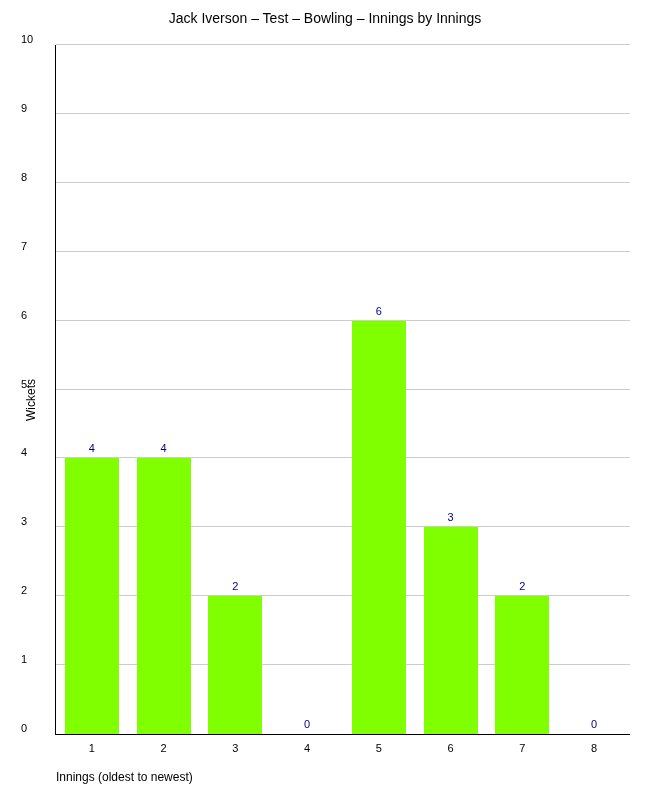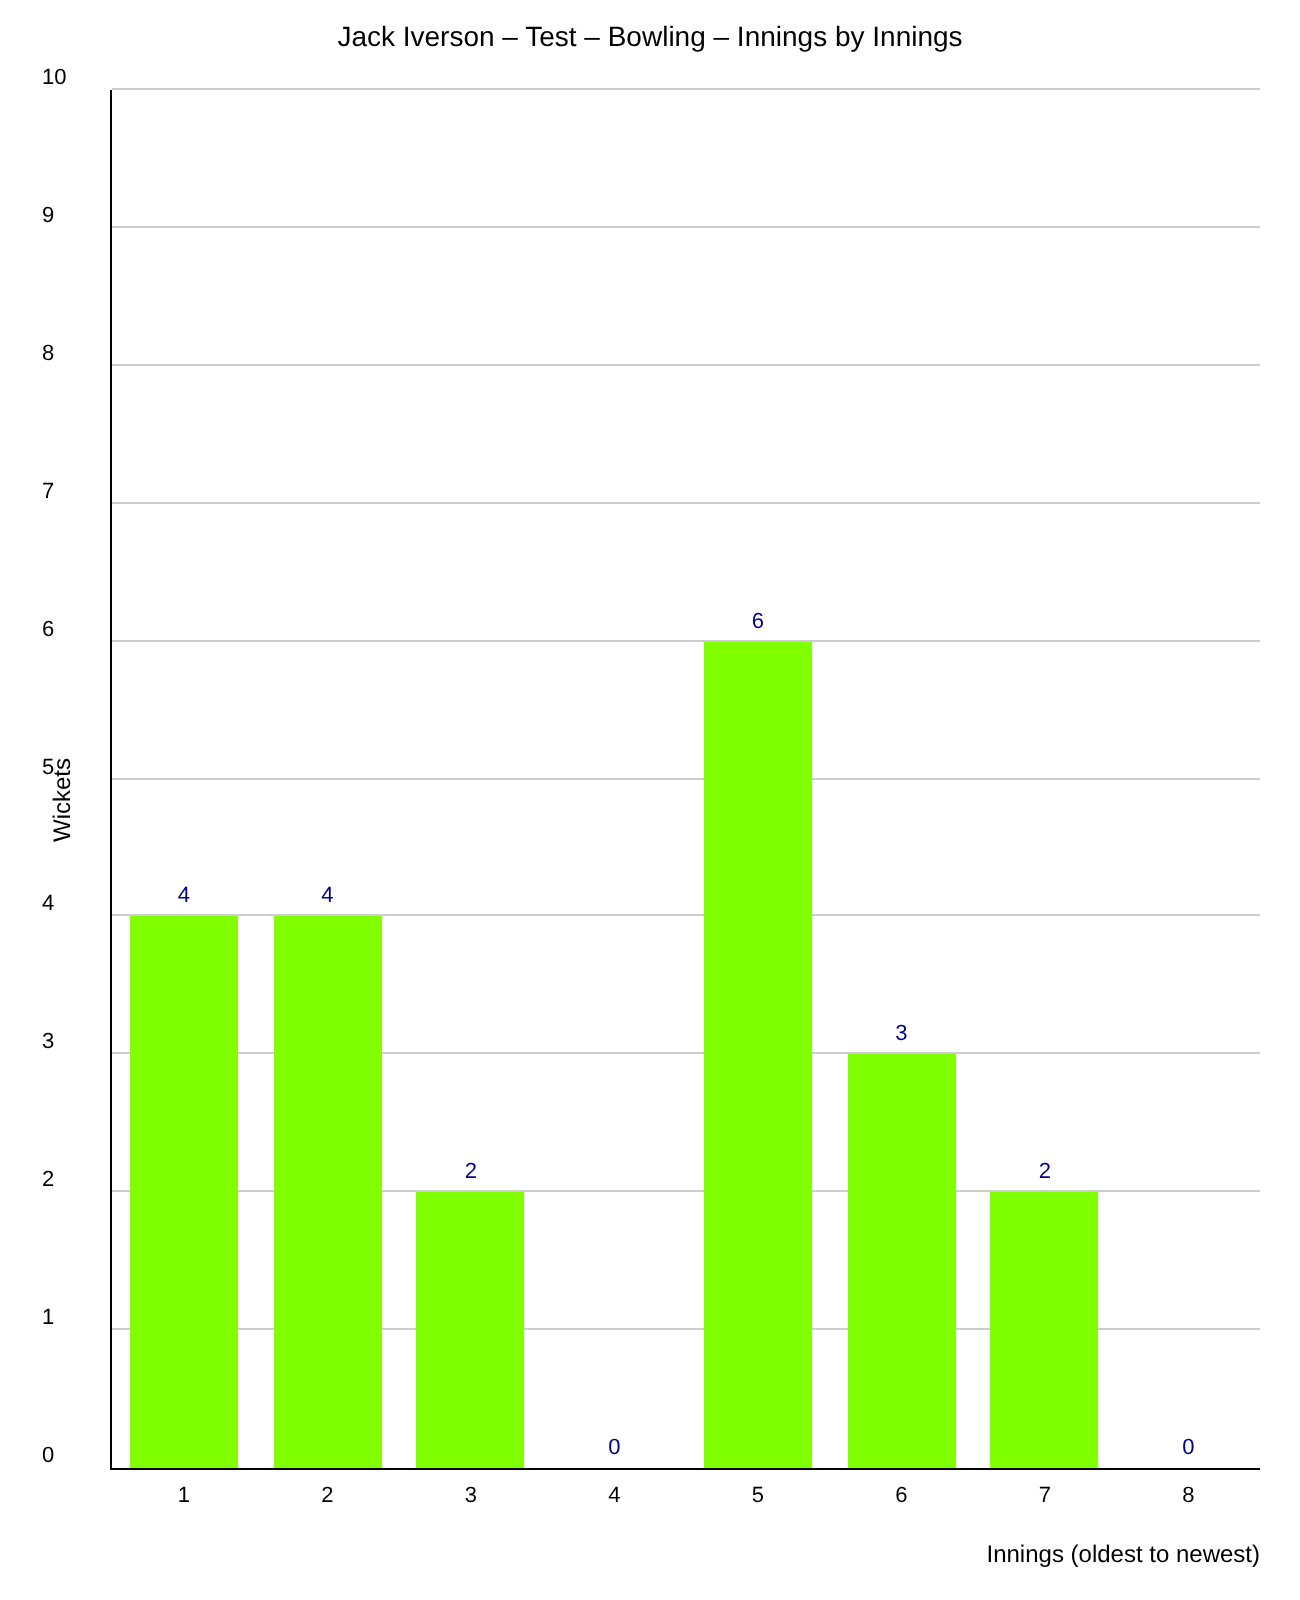--- a/index.html
+++ b/index.html
@@ -74,21 +74,21 @@
       transform: translateX(-50%);
       font-size: 11px;
     }
 
     
     .x-title {
       position: absolute;
       bottom: -50px;
       left: 0;
       right: 0;
-      text-align: right;
+      text-align: left;
       font-size: 12px;
     }
 
     
     .bar {
       position: absolute;
       bottom: 0;
       background: #7fff00;
     }
 

